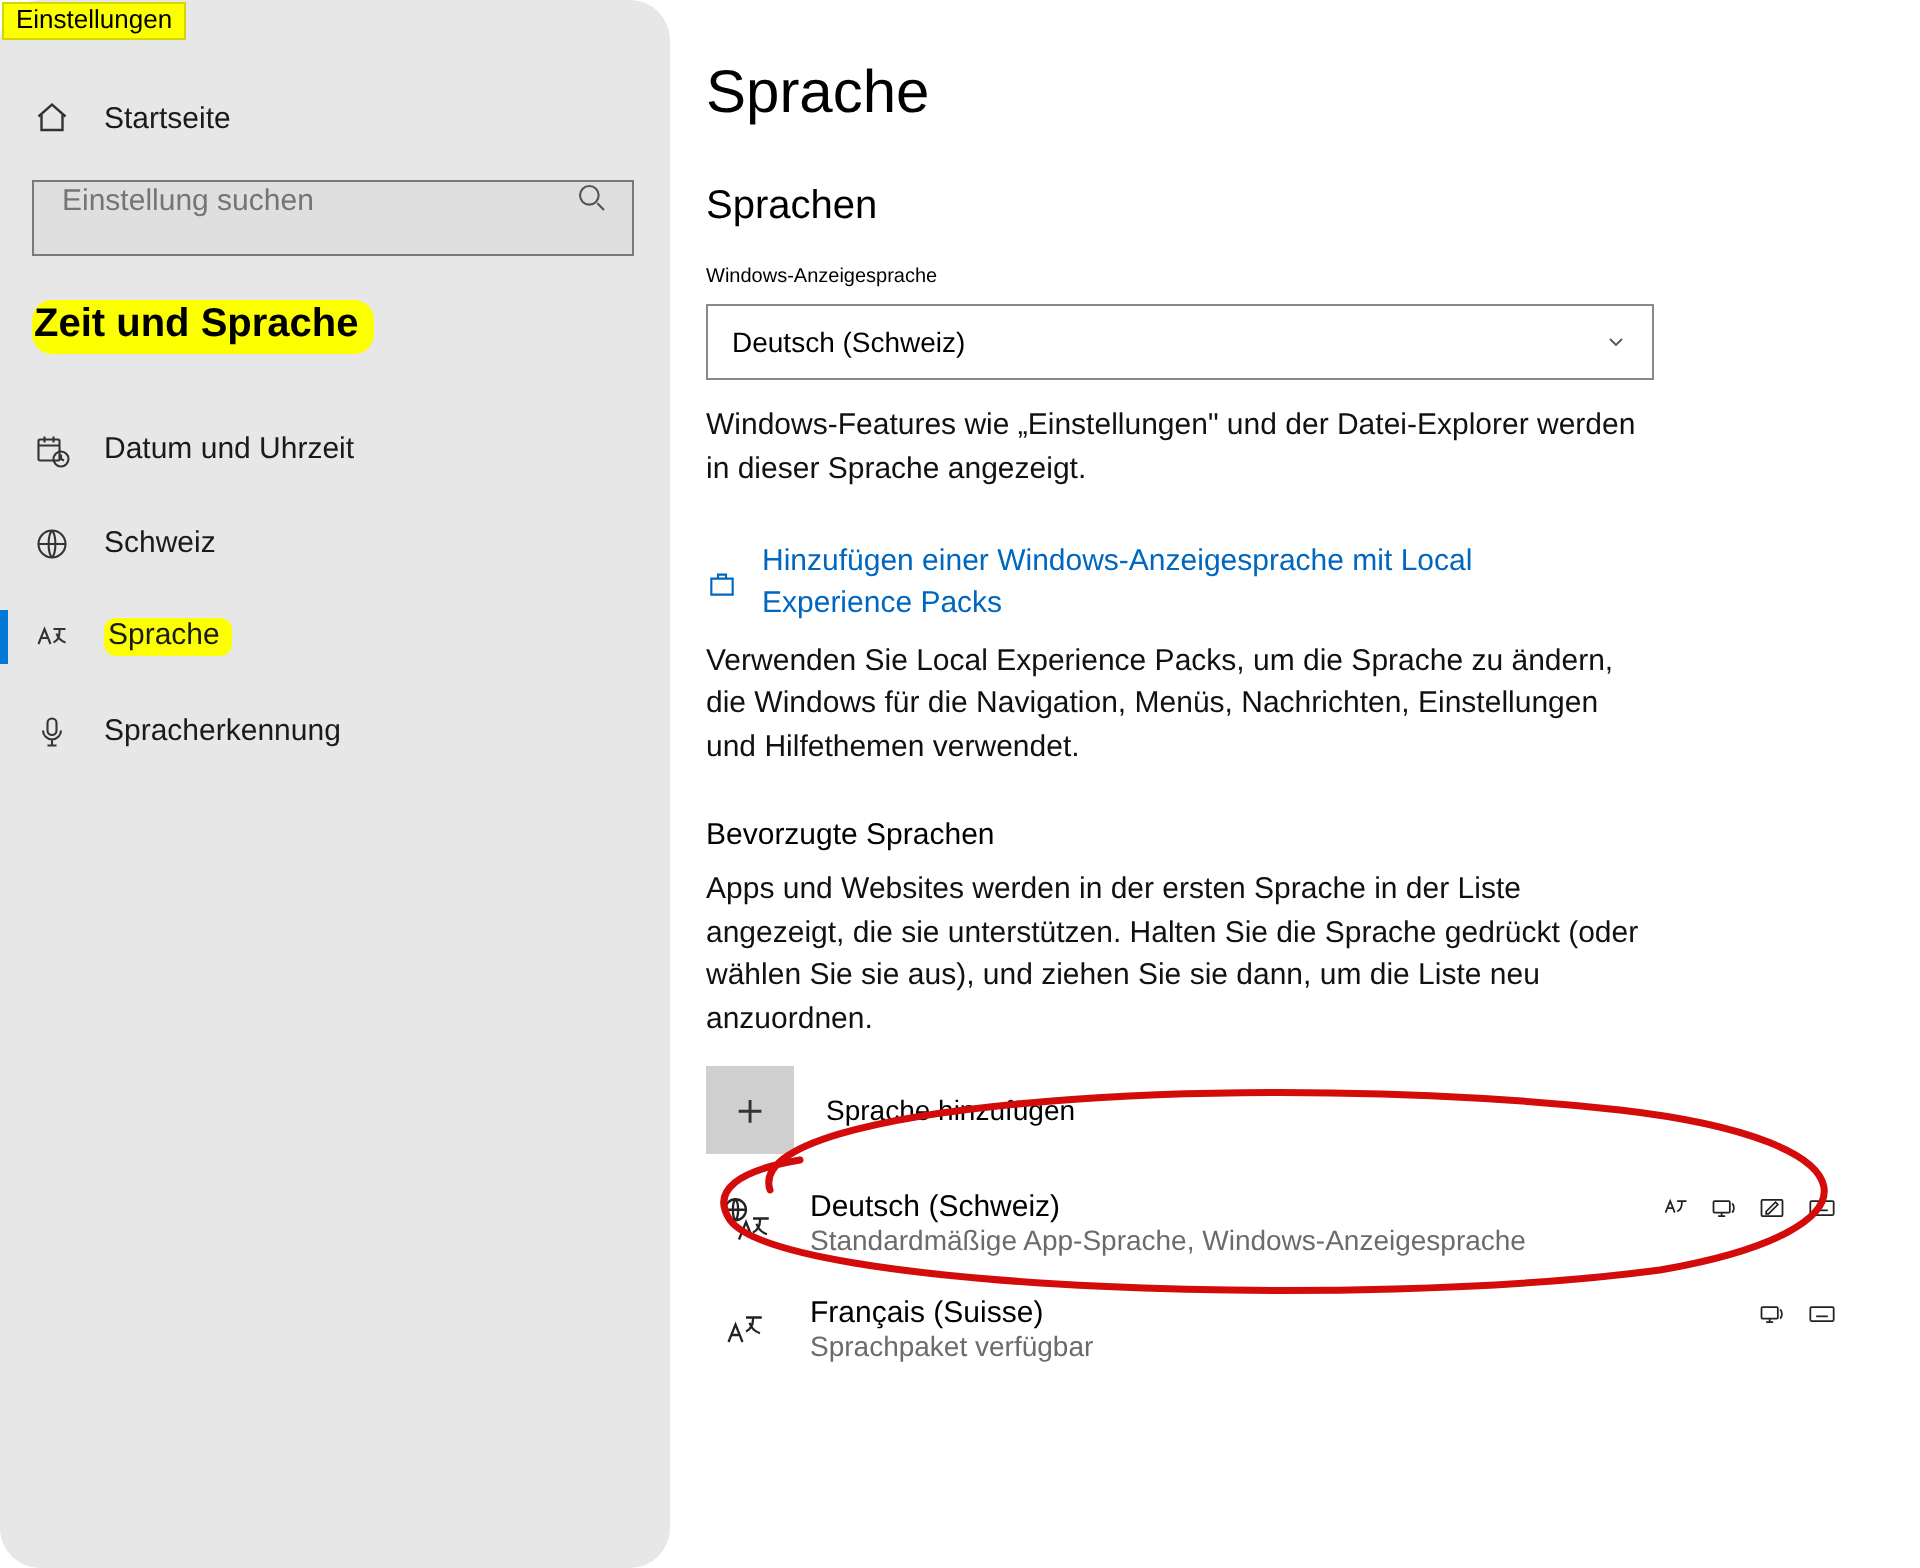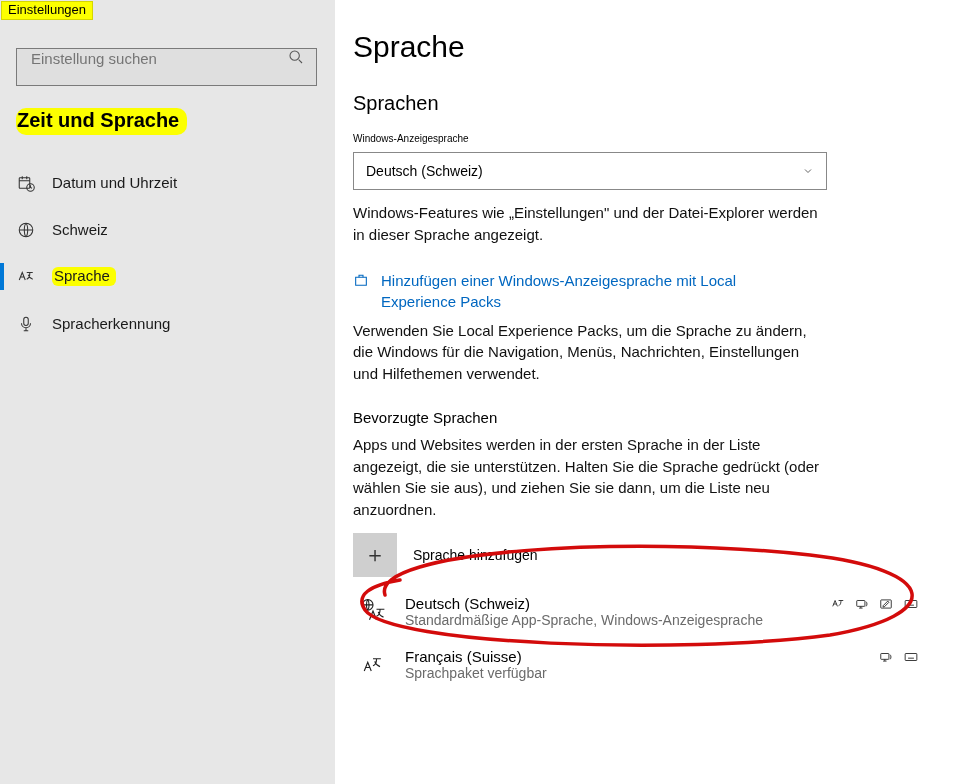--- a/index.html
+++ b/index.html
@@ -1,18 +1,18 @@
 <!DOCTYPE html>
 <html><head>
 <meta charset="utf-8">
 <style>
   html,body{margin:0;padding:0;font-family:"Segoe UI",Arial,sans-serif;font-size:14px;color:#000;background:#fff}
   .app{display:flex;width:960px;height:784px;position:relative;overflow:hidden}
   
-  .sidebar{width:335px;background:#e7e7e7;padding:0;box-sizing:border-box;}
+  .sidebar{width:335px;background:#e7e7e7;padding:0;box-sizing:border-box;border-radius:20px;}
   .app-title{background:#fcff00;display:inline-block;padding:0 6px 2px 6px;font-size:13px;margin:1px 0 0 1px;border:1px solid #d5d600}
   .sb-inner{padding:18px 18px 0 16px}
   .sb-item{display:flex;align-items:center;height:42px;cursor:pointer}
   .sb-item .ic{width:20px;display:flex;justify-content:center;margin-right:16px}
   .sb-item .lbl{font-size:15px;color:#1a1a1a}
   .search{display:flex;align-items:flex-start;border:1px solid #7a7a7a;background:#dfdfdf;height:36px;margin:10px 0 22px 0;padding:0 12px}
   .search input{flex:1;border:none;background:transparent;outline:none;font-size:15px;color:#555}
   .search .sic{width:16px;color:#555}
   .section-label{font-size:20px;font-weight:600;color:#000;background:#fcff00;display:inline-block;padding:1px 8px 3px 1px;border-radius:10px}
   .nav{margin-top:24px}
@@ -21,21 +21,21 @@
   .nav .sb-item.active::before{content:"";position:absolute;left:-16px;top:10px;bottom:10px;width:4px;background:#0078d7}
   .nav .sb-item.hl .lbl{background:#fcff00;border-radius:6px;padding:0 6px 2px 2px}
   
   .main{flex:1;padding:30px 40px 0 18px;box-sizing:border-box}
   h1{font-weight:400;font-size:30px;margin:0 0 28px 0}
   h2{font-weight:400;font-size:20px;margin:4px 0 18px 0}
   .field-label{font-size:10px;margin-bottom:8px}
   .select{border:1px solid #888;height:36px;width:448px;display:flex;align-items:center;padding:0 12px;justify-content:space-between;margin-bottom:12px;cursor:pointer}
   .select .chev{width:12px;color:#555}
   .desc{font-size:15px;line-height:1.45;color:#111;max-width:470px;margin-bottom:24px}
-  .link{color:#0067c0;font-size:15px;display:flex;align-items:flex-start;margin-bottom:8px;cursor:pointer;line-height:1.4}
+  .link{color:#0067c0;font-size:15px;display:flex;align-items:center;margin-bottom:8px;cursor:pointer;line-height:1.4}
   .link .ic{width:18px;margin:2px 10px 0 0;color:#0067c0}
   .sub-h{font-size:15px;margin:18px 0 8px 0}
   .add-lang{display:flex;align-items:center;margin:6px 0 18px 0;cursor:pointer}
   .add-lang .plus{width:44px;height:44px;background:#cfcfcf;display:flex;align-items:center;justify-content:center;font-size:22px;color:#333;margin-right:16px}
   .lang-item{display:flex;align-items:flex-start;margin-bottom:20px;cursor:pointer}
   .lang-item .ic{width:30px;margin:2px 16px 0 6px;position:relative}
   .lang-item .txt{flex:1}
   .lang-item .name{font-size:15px}
   .lang-item .sub{font-size:14px;color:#6b6b6b}
   .feat{display:flex;align-items:center;gap:8px;margin-top:2px}
@@ -43,20 +43,29 @@
   svg{display:block}
 </style>
 </head>
 <body>
 
 <div class="app">
 
   <div class="sidebar">
     <span class="app-title">Einstellungen</span>
     <div class="sb-inner">
+      <div class="sb-item">
+        <span class="ic">
+          <svg width="18" height="18" viewBox="0 0 24 24" fill="none" stroke="#333" stroke-width="1.6">
+              <path d="M3 11l9-8 9 8"></path>
+              <path d="M5 10v10h14V10"></path>
+            </svg>
+        </span>
+        <span class="lbl">Startseite</span>
+      </div>
 
       <div class="search">
         <input placeholder="Einstellung suchen" style="">
         <span class="sic">
           <svg width="16" height="16" viewBox="0 0 24 24" fill="none" stroke="#555" stroke-width="1.6">
               <circle cx="10" cy="10" r="7"></circle>
               <path d="M21 21l-5-5"></path>
             </svg>
         </span>
       </div>

